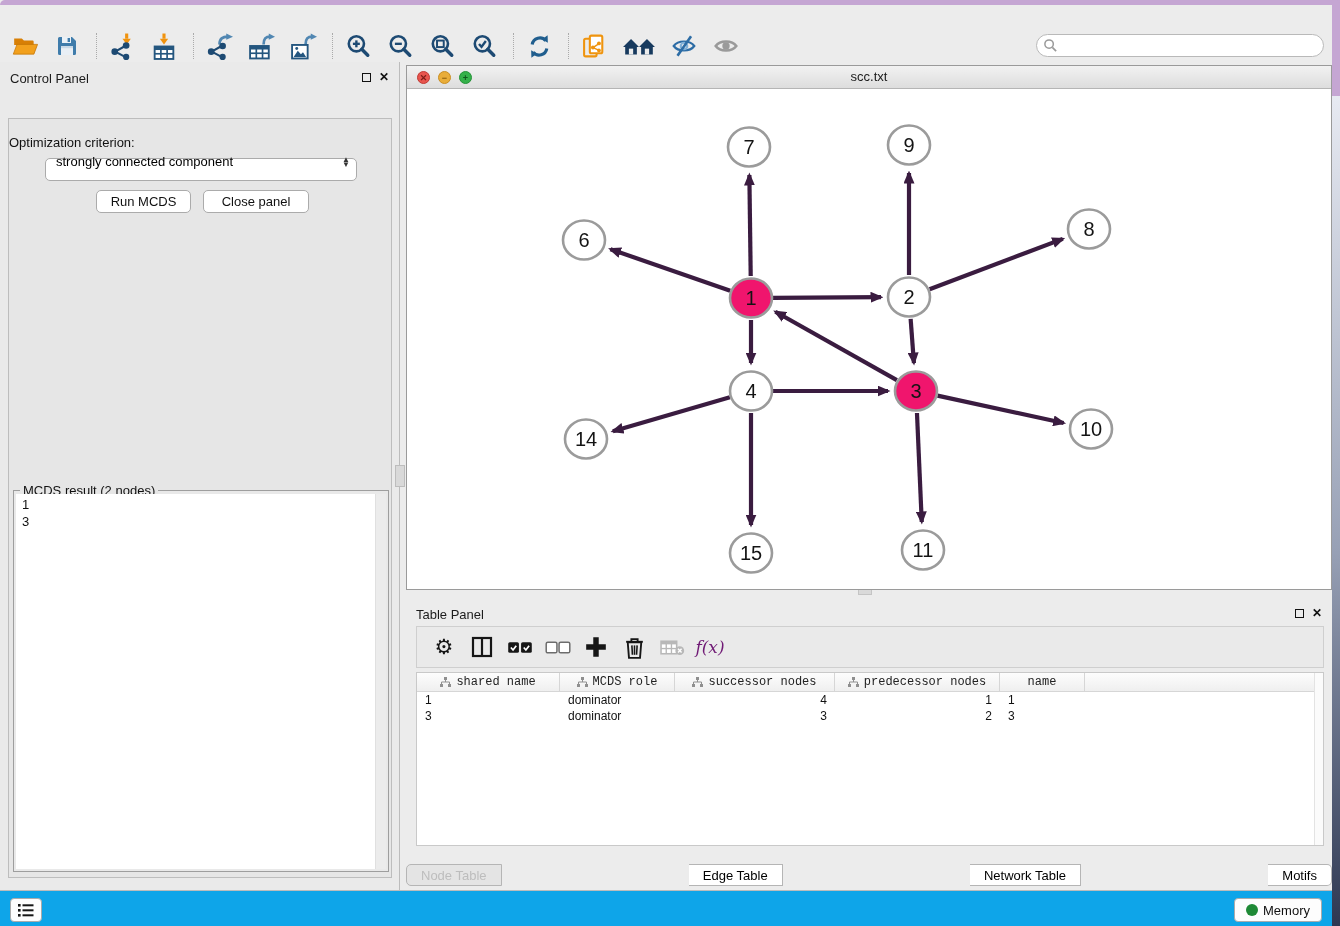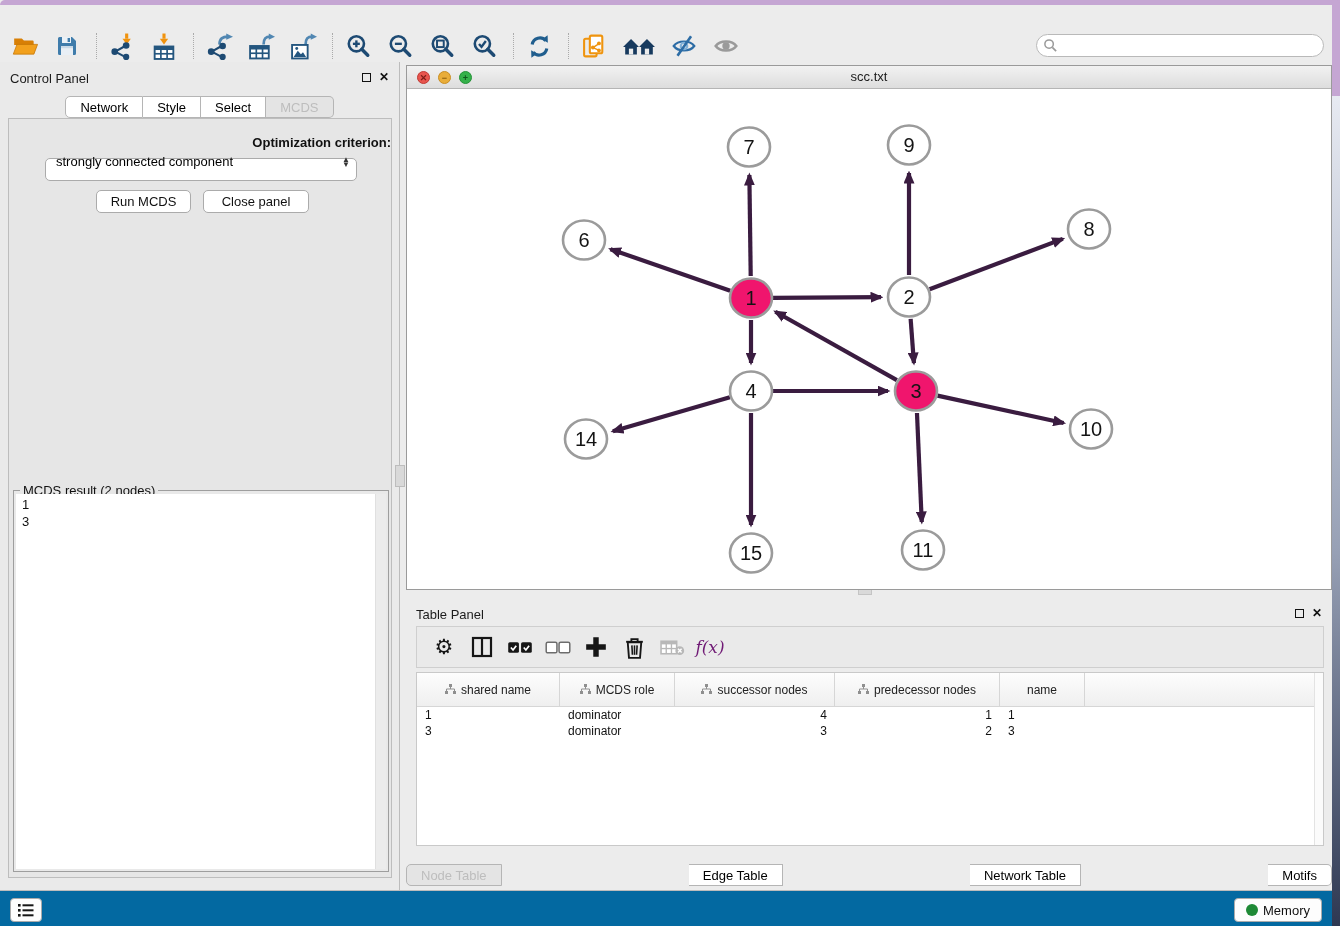--- a/index.html
+++ b/index.html
@@ -34,21 +34,21 @@
   .panel-head { position:absolute; left:0; top:0; width:100%; height:28px; }
   .panel-title { position:absolute; left:10px; top:9px; font-size:13px; color:#1c1c1c; }
   .mini-ic { position:absolute; top:8px; width:14px; height:14px; display:flex; align-items:center; justify-content:center; font-size:12px; color:#111; font-weight:bold; cursor:default; }
   .float-sq { width:9px; height:9px; border:1.6px solid #111; display:inline-block; }
   .tabrow { position:absolute; left:0; top:34px; width:100%; display:flex; justify-content:center; }
   .tab { height:22px; padding:0 14px; font-size:13px; line-height:21px; background:#fff; border:1px solid #b5b5b5; border-left:none; color:#000; cursor:default; }
   .tab:first-child { border-left:1px solid #b5b5b5; border-radius:5px 0 0 5px; }
   .tab:last-child { border-radius:0 5px 5px 0; }
   .tab.active { background:#e4e4e4; color:#bdbdbd; }
   .cp-content { position:absolute; left:8px; top:56px; width:384px; height:760px; background:#e6e6e6; border:1px solid #bdbdbd; }
-  .opt-label { position:absolute; left:0; top:16px; width:100%; text-align:right; font-size:13px; color:#111;font-weight:bold; }
+  .opt-label { position:absolute; left:0; top:16px; width:100%; text-align:left; font-size:13px; color:#111; }
   .dropdown { position:absolute; left:36px; top:39px; width:312px; height:23px; background:#fff; border:1px solid #ababab; border-radius:5px; display:flex; align-items:center; padding:0 6px 16px 10px; font-size:13px; }
   .dropdown .dd-label { flex:1; }
   .stepper { display:flex; flex-direction:column; align-items:center; line-height:5px; }
   .stepper span { font-size:8px; color:#333; }
   .btn { position:absolute; height:23px; background:#fff; border:1px solid #ababab; border-radius:5px; font-size:13px; color:#111; font-family:"Liberation Sans",sans-serif; cursor:default; }
   .result-group { position:absolute; left:4px; top:371px; width:376px; height:382px; border:1px solid #9e9e9e; background:#e9e9e9; }
   .result-legend { position:absolute; left:6px; top:-8px; background:#e6e6e6; padding:0 3px; font-size:13px; color:#111; }
   .result-text { position:absolute; left:2px; top:3px; right:12px; bottom:2px; background:#fff; border-right:1px solid #e0e0e0; font-size:13px; line-height:17px; padding:2px 6px; white-space:pre; overflow:hidden; color:#111; }
   .result-scroll { position:absolute; top:3px; right:2px; width:10px; bottom:2px; background:#ececec; }
 
@@ -62,29 +62,29 @@
   .net-title { position:absolute; left:0; right:0; top:3px; text-align:center; font-size:13px; color:#1a1a1a; }
   .net-dot { position:absolute; top:5px; width:13px; height:13px; border-radius:50%; font-size:9px; font-weight:bold; display:flex; align-items:center; justify-content:center; cursor:default; }
   .net-canvas { position:absolute; left:0; top:23px; width:924px; height:500px; background:#fff; }
 
   
   .table-panel { position:absolute; left:406px; top:598px; width:926px; height:292px; background:#ececec; }
   .tp-toolbar { position:absolute; left:10px; top:28px; right:8px; height:42px; background:#eaeaea; border:1px solid #cfcfcf; display:flex; align-items:center; padding-left:12px; }
   .tp-btn { width:30px; height:30px; border:none; background:transparent; display:flex; align-items:center; justify-content:center; margin-right:8px; padding:0; cursor:default; }
   .fx-label { font-family:"DejaVu Serif", serif; font-style:italic; font-size:17px; color:#701a75; }
   .tbl { position:absolute; left:10px; top:74px; right:8px; height:174px; background:#fff; border:1px solid #c9c9c9; overflow:hidden; }
-  .tbl-header { display:flex; height:34px; background:linear-gradient(#fdfdfd,#efefef); border-bottom:1px solid #d6d6d6; }
+  .tbl-header { display:flex; height:19px; background:linear-gradient(#fdfdfd,#efefef); border-bottom:1px solid #d6d6d6;font-family:Liberation Mono, monospace; }
   .th { display:flex; align-items:center; justify-content:center; gap:5px; font-size:12px; color:#222; border-right:1px solid #d6d6d6; height:100%; cursor:default; }
   .trow { display:flex; height:16px; font-size:12px; color:#111; }
   .td { padding:0 8px; line-height:16px; overflow:hidden; white-space:nowrap; }
   .tbl-scroll { position:absolute; right:0; top:0; bottom:0; width:9px; background:#fbfbfb; border-left:1px solid #e3e3e3; }
   .bottom-tabs { position:absolute; left:0; right:0; top:266px; display:flex; justify-content:space-between; }
 
   
-  .status-bar { position:absolute; left:0; top:890px; width:1332px; height:36px; background:#0369a1; border-top:1px solid #bcbcbc;text-decoration:underline; }
+  .status-bar { position:absolute; left:0; top:890px; width:1332px; height:36px; background:#0ea5e9; border-top:1px solid #bcbcbc;text-decoration:underline; }
   .sb-btn { position:absolute; top:7px; height:24px; background:#fdfdfd; border:1px solid #ababab; border-radius:4px; display:flex; align-items:center; justify-content:center; gap:5px; font-size:13px; color:#111; cursor:default; }
   .mem-dot { width:12px; height:12px; border-radius:50%; background:#1f8a36; }
 </style>
 </head>
 <body>
 
 <div id="stage">
   <div class="sliver-top"></div>
   <div class="sliver-bottom"></div>
 
@@ -256,26 +256,20 @@
     </div>
 
     <div class="control-panel">
       <div class="panel-head">
         <div class="panel-title">Control Panel</div>
         <span class="mini-ic" style="right:26px">
             <span class="float-sq"></span>
           </span>
         <span class="mini-ic" style="right:8px">✕</span>
       </div>
-      <div class="tabrow" id="cp-tabs">
-          <span class="tab">Network</span>
-          <span class="tab">Style</span>
-          <span class="tab">Select</span>
-          <span class="tab active">MCDS</span>
-        </div>
 
       <div class="cp-content">
         <div class="opt-label">Optimization criterion:</div>
         <div class="dropdown">
           <span class="dd-label">strongly connected component</span>
           <span class="stepper">
               <span>▲</span>
               <span>▼</span>
             </span>
         </div>

